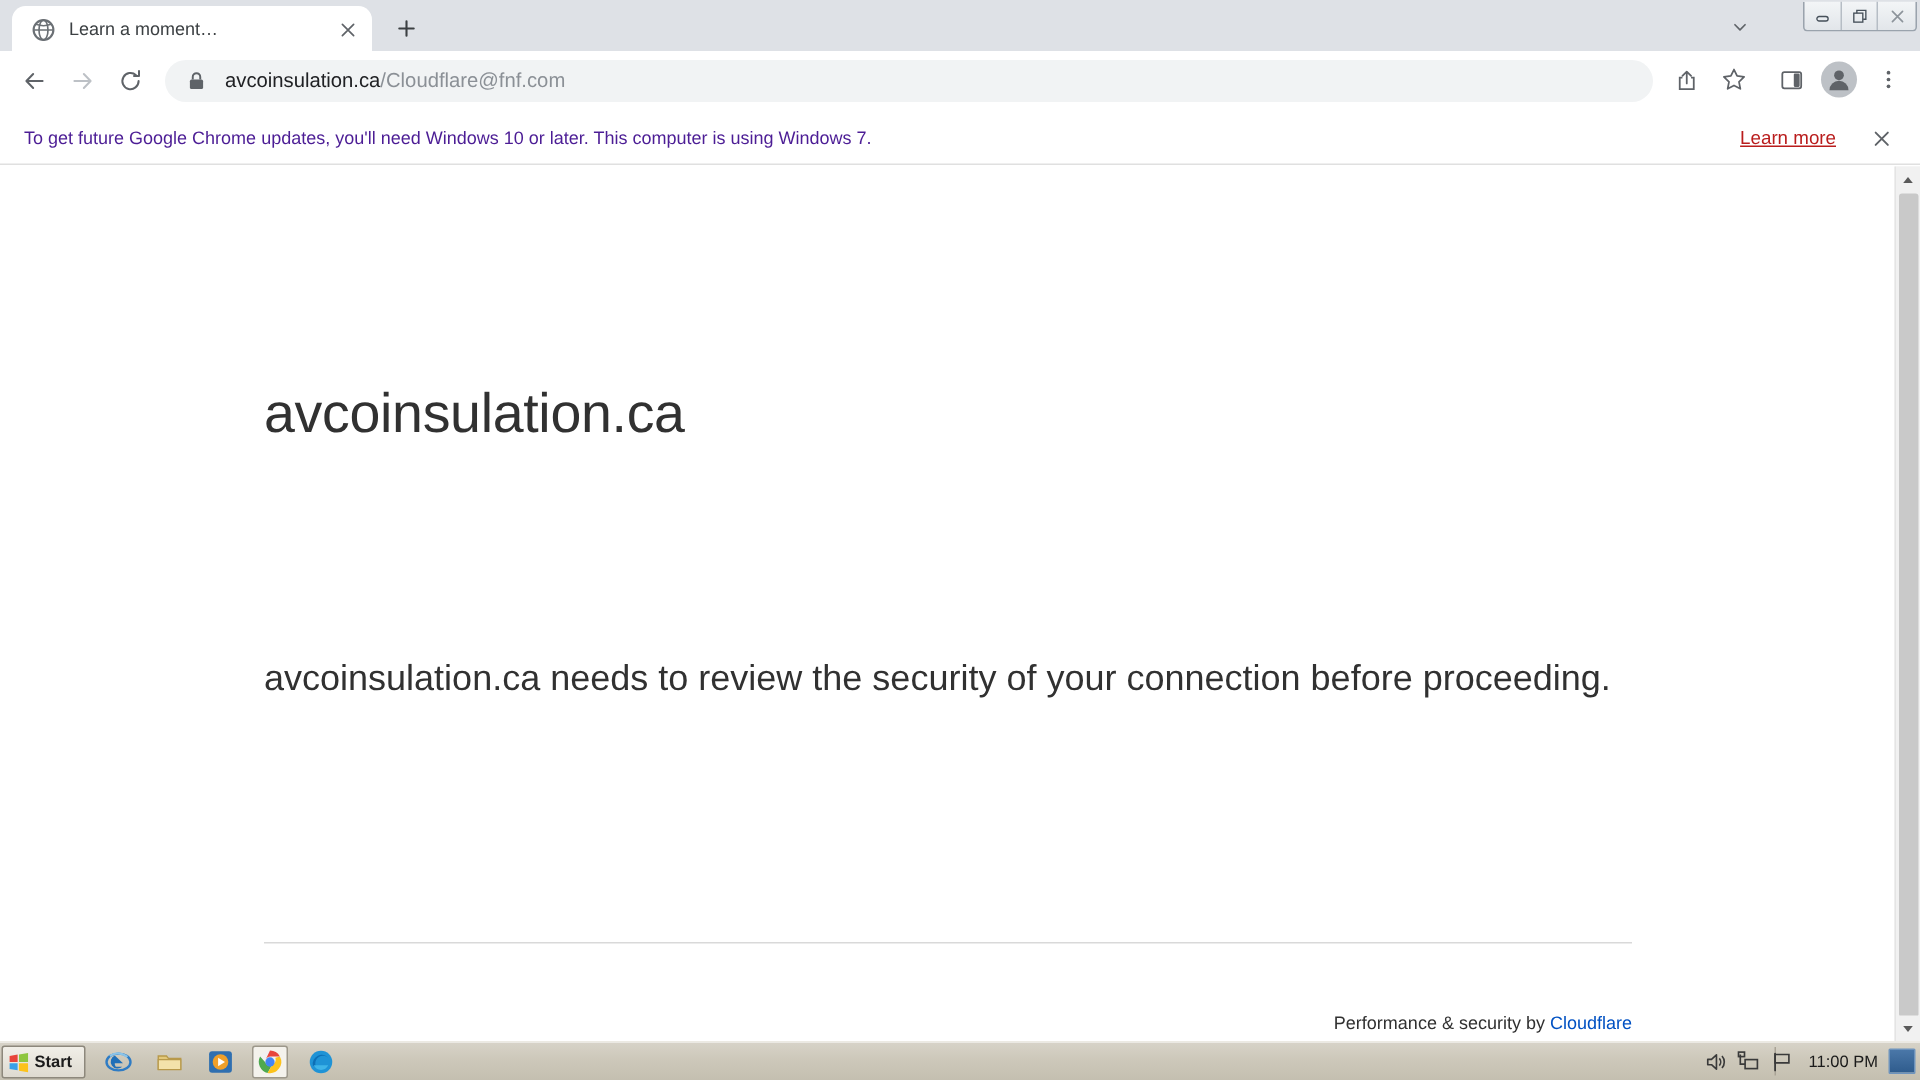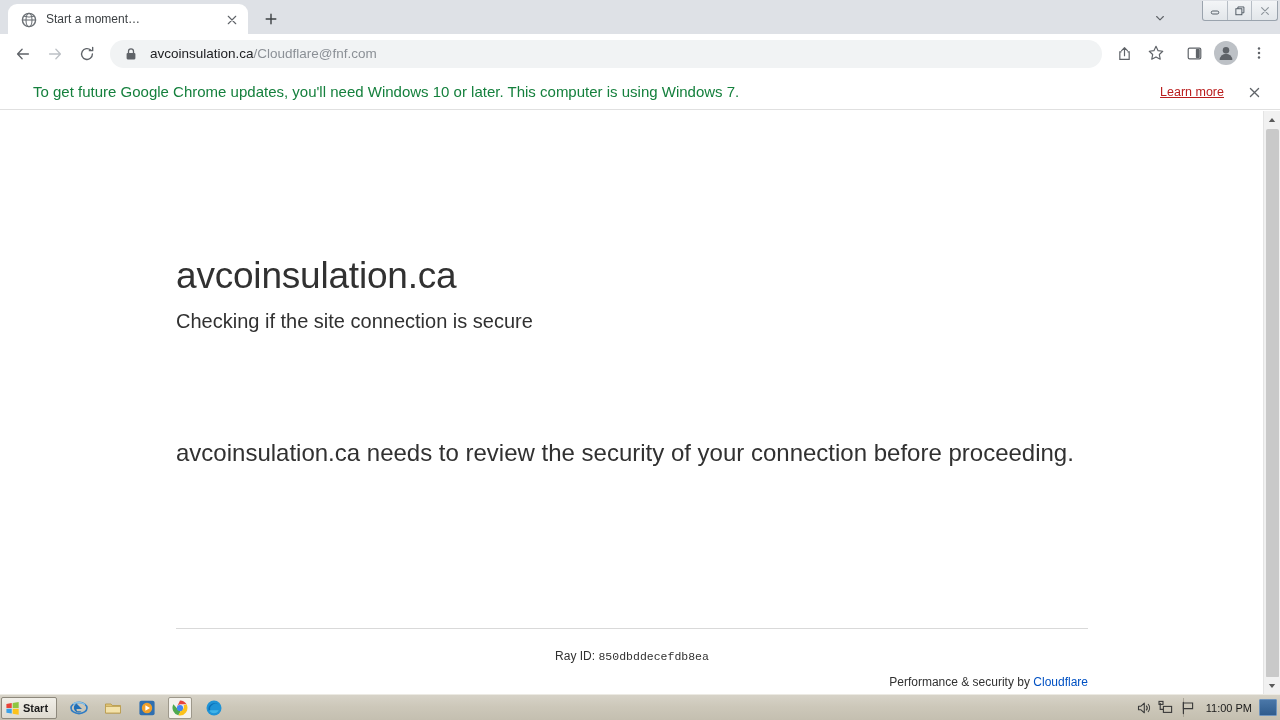--- a/index.html
+++ b/index.html
@@ -167,25 +167,24 @@
   .infobar {
     position: absolute;
     left: 0; top: 74px;
     width: 1280px; height: 36px;
     background: #ffffff;
     border-bottom: 1px solid #e0e0e0;
   }
   .infobar-text {
     position: absolute;
     left: 16px; top: 10px;
-    font-size: 15px;
+    font-size: 12px;
     line-height: 16px;
-    color: #15803d;
+    color: #4c1d95;
     white-space: nowrap;
-    margin-left: 17px;
   }
   .infobar-link {
     position: absolute;
     right: 56px; top: 10px;
     font-size: 12.5px;
     line-height: 16px;
     color: #b91c1c;
     text-decoration: underline;
     white-space: nowrap;
   }
@@ -380,21 +379,21 @@
 
     <div class="tab">
       <span class="tab-favicon">
         <svg viewBox="0 0 16 16" width="16" height="16">
           <circle cx="8" cy="8" r="6.6" fill="none" stroke="#6b7075" stroke-width="1.4"></circle>
           <ellipse cx="8" cy="8" rx="3" ry="6.6" fill="none" stroke="#6b7075" stroke-width="1.1"></ellipse>
           <path d="M1.6 8 H14.4" stroke="#6b7075" stroke-width="1.1" fill="none"></path>
           <path d="M3 4.2 Q8 6 13 4.2" stroke="#6b7075" stroke-width="1" fill="none"></path>
         </svg>
       </span>
-      <span class="tab-title">Start a moment…</span>
+      <span class="tab-title">Learn a moment…</span>
       <span class="tab-close">
         <svg viewBox="0 0 16 16" width="12" height="12">
           <path d="M3 3 L13 13 M13 3 L3 13" stroke="#5f6368" stroke-width="1.5" fill="none" stroke-linecap="round"></path>
         </svg>
       </span>
     </div>
 
     <div class="newtab-btn">
       <svg viewBox="0 0 16 16" width="14" height="14">
         <path d="M8 2.5 V13.5 M2.5 8 H13.5" stroke="#3c4043" stroke-width="1.6" stroke-linecap="round"></path>
@@ -504,29 +503,24 @@
     <span class="infobar-close">
       <svg viewBox="0 0 16 16" width="13" height="13">
         <path d="M3 3 L13 13 M13 3 L3 13" stroke="#5f6368" stroke-width="1.6" stroke-linecap="round"></path>
       </svg>
     </span>
   </div>
 
   <div class="viewport">
 
     <h1 class="cf-title">avcoinsulation.ca</h1>
-    <h2 class="cf-subtitle">Checking if the site connection is secure</h2>
     <p class="cf-body">avcoinsulation.ca needs to review the security of your connection before proceeding.</p>
 
     <div class="cf-divider"></div>
 
-    <div class="cf-rayid">
-      <span>Ray ID:</span>
-      <span class="rid">850dbddecefdb8ea</span>
-    </div>
 
     <div class="cf-footer">
       <span>Performance &amp; security by</span>
       <a href="#">Cloudflare</a>
     </div>
 
   </div>
 
   <div class="scrollbar">
     <div class="sb-arrow sb-up">

